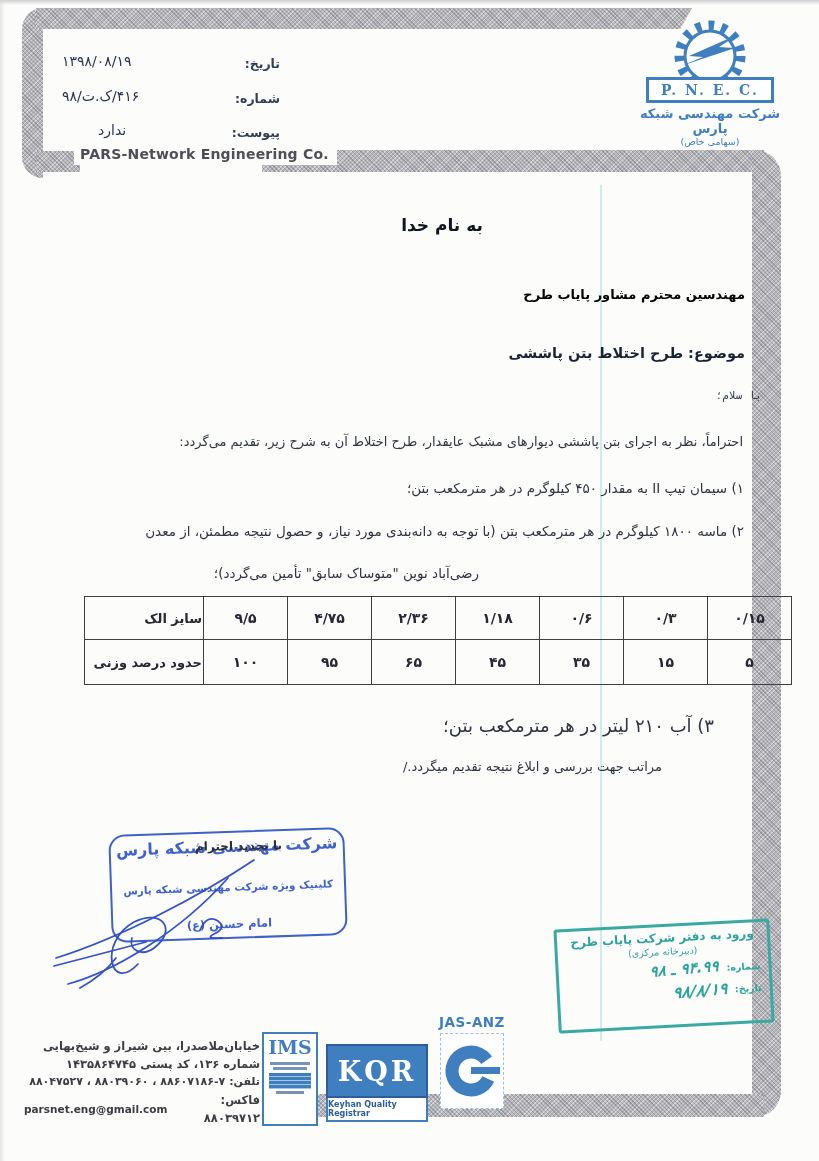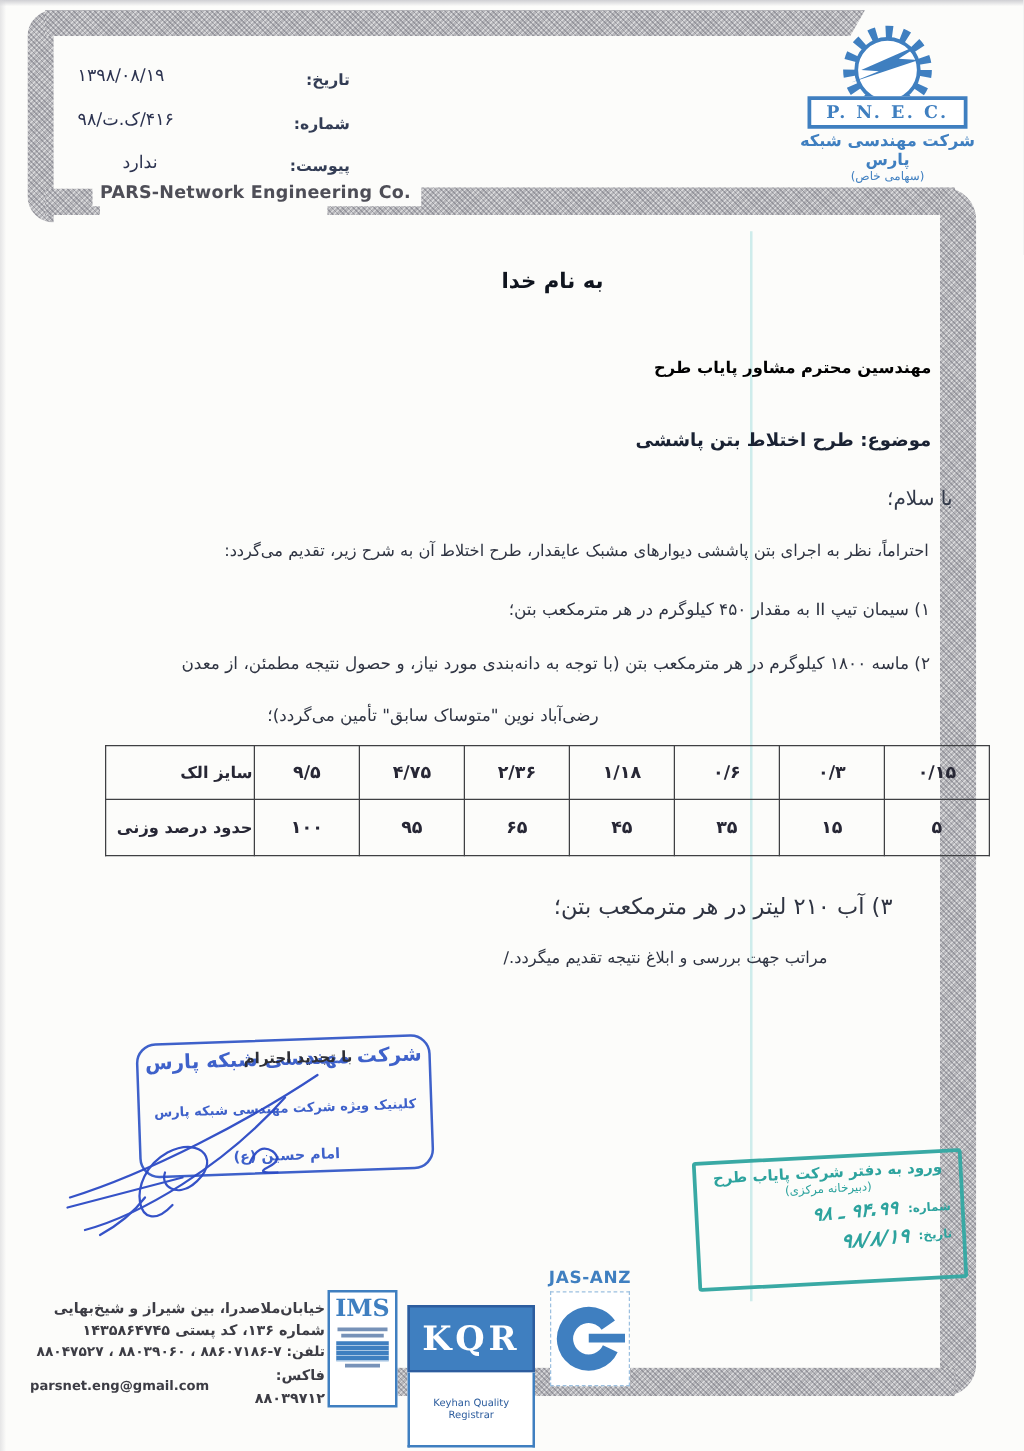--- a/index.html
+++ b/index.html
@@ -35,21 +35,21 @@
   .ctp{font-size:9.5px;color:#3f7fc0;direction:rtl;}
 
   .pars-en{left:74px;top:146px;z-index:2;background:#fcfcfa;padding:0 8px 3px 6px;
            font-weight:bold;font-size:14px;letter-spacing:.2px;color:#4e4e57;}
 
   
   .rtl{direction:rtl;}
   .bism{left:72px;top:215px;width:740px;text-align:center;font-size:17px;font-weight:bold;color:#10151f;z-index:2;}
   .recip{right:74px;top:287px;font-size:13px;font-weight:bold;color:#000000;z-index:2;}
   .subj{right:74px;top:333px;font-size:14.5px;font-weight:bold;color:#1a2233;z-index:2;margin-top:12px;}
-  .salut{right:57px;top:389px;font-size:16px;color:#333a4a;z-index:2;}
+  .salut{right:57px;top:389px;font-size:11px;color:#333a4a;z-index:2;font-family:Liberation Mono, monospace;}
   .intro{right:76px;top:434px;font-size:13px;color:#2f3442;white-space:nowrap;z-index:2;}
   .it1{right:75px;top:480px;font-size:13.5px;color:#2f3442;z-index:2;}
   .it2a{right:75px;top:523px;font-size:13.5px;color:#2f3442;white-space:nowrap;z-index:2;}
   .it2b{right:340px;top:565px;font-size:13.5px;color:#2f3442;z-index:2;}
   .it3{right:105px;top:715px;font-size:18px;color:#2f3442;z-index:2;}
   .closing{right:157px;top:759px;font-size:13px;color:#2f3442;z-index:2;}
 
   
   .sieve{position:absolute;left:84px;top:596px;border-collapse:collapse;direction:ltr;z-index:2;}
   .sieve td{border:1.6px solid #3f4043;width:81px;height:40px;text-align:center;
@@ -89,21 +89,21 @@
        box-sizing:border-box;text-align:center;}
   .ims-text{position:relative;font-family:"DejaVu Serif",serif;font-weight:bold;font-size:19px;color:#3f7fc0;line-height:26px;}
   .ims-bar{height:3px;background:#7792b8;margin:2px 6px;}
   .ims-box{height:16px;background:#3f7fc0;margin:3px 5px 2px 5px;
            background-image:repeating-linear-gradient(0deg,rgba(255,255,255,.55) 0 1px,transparent 1px 4px);}
   .kqr{left:326px;top:1044px;width:102px;z-index:2;background:#fff;}
   .kqr-main{height:50px;background:#3f7fc0;color:#fff;display:flex;align-items:center;justify-content:center;
             font-weight:bold;font-size:27px;letter-spacing:3px;border:2px solid #2d5d9e;
             font-family:"DejaVu Serif",serif;}
   .kqr-cap{border:2px solid #3f7fc0;border-top:none;background:#fff;color:#2d5d9e;
-           font-size:8px;font-weight:normal;text-align:center;padding:20px 0;}
+           font-size:8px;font-weight:bold;text-align:left;padding:2px 0;}
   .jas{left:434px;top:1014px;width:76px;text-align:center;z-index:2;}
   .jas-title{font-size:13.5px;font-weight:bold;color:#3f7fc0;letter-spacing:.5px;}
   .jas-box{margin:3px auto 0 auto;width:62px;height:74px;border:1.5px dashed #9cc0e0;background:#fff;
            display:flex;align-items:center;justify-content:center;}
 </style>
 </head>
 <body>
 
 <div class="page">
 

